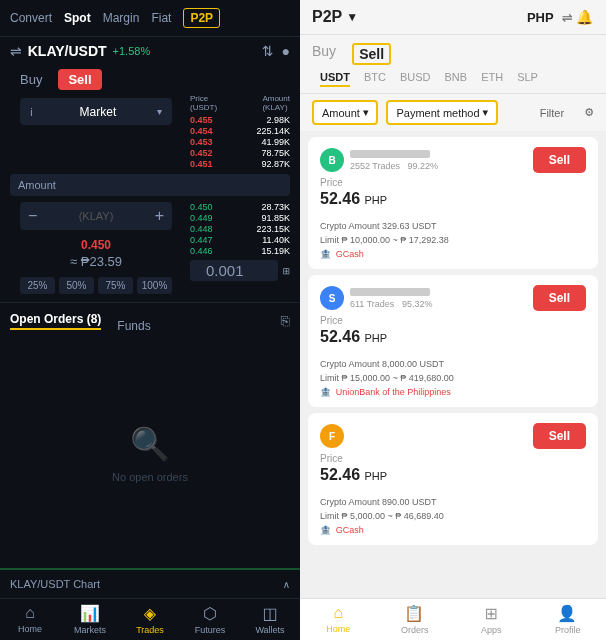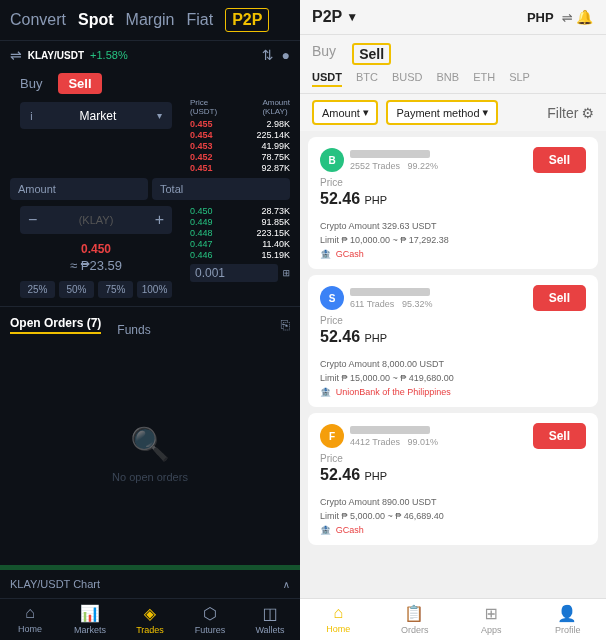--- a/index.html
+++ b/index.html
@@ -26,21 +26,21 @@
     
     .top-nav {
       display: flex;
       align-items: center;
       padding: 8px 10px;
       gap: 12px;
       background: #0d1117;
       border-bottom: 1px solid #1e2530;
     }
     .nav-item {
-      font-size: 16px;
+      font-size: 12px;
       color: #8a9ab5;
       cursor: pointer;
     }
     .nav-item.active {
       color: #fff;
       font-weight: 600;
     }
     .nav-item.p2p {
       color: #f0c000;
       border: 1.5px solid #f0c000;
@@ -54,21 +54,21 @@
       display: flex;
       align-items: center;
       padding: 6px 10px;
       gap: 6px;
     }
     .ticker-icon {
       font-size: 14px;
       color: #8a9ab5;
     }
     .ticker-pair {
-      font-size: 10px;
+      font-size: 14px;
       font-weight: 700;
       color: #fff;
     }
     .ticker-change {
       font-size: 11px;
       color: #26c281;
     }
     .ticker-icons {
       margin-left: auto;
       display: flex;
@@ -292,21 +292,21 @@
       margin-bottom: 8px;
       opacity: 0.4;
     }
 
     
     .chart-bar {
       display: flex;
       align-items: center;
       justify-content: space-between;
       padding: 8px 10px;
-      border-top: 5px solid #14532d;
+      border-top: 2px solid #14532d;
       background: #0d1117;
       font-size: 11px;
       color: #8a9ab5;
     }
     .chart-chevron {
       font-size: 10px;
     }
 
     
     .bottom-nav {
@@ -394,21 +394,21 @@
       font-weight: 700;
       border-bottom: 2px solid #f0c000;
     }
     .right-bs-tab.active.sell-tab {
       border-bottom: 2px solid #f0c000;
     }
 
     
     .crypto-tabs {
       display: flex;
-      padding: 6px 12px;
+      padding: 6px 20px;
       gap: 14px;
       background: #f5f5f5;
       border-bottom: 1px solid #e0e0e0;
     }
     .crypto-tab {
       font-size: 11px;
       color: #999;
       cursor: pointer;
     }
     .crypto-tab.active {
@@ -433,25 +433,25 @@
       padding: 4px 8px;
       font-size: 11px;
       color: #222;
       display: flex;
       align-items: center;
       gap: 3px;
       cursor: pointer;
     }
     .filter-btn-right {
       margin-left: auto;
-      font-size: 14px;
+      font-size: 11px;
       color: #666;
       display: flex;
       align-items: center;
-      gap: 3px;
+      gap: 20px;
       cursor: pointer;
     }
 
     
     .p2p-listings {
       flex: 1;
       overflow-y: auto;
       background: #f0f0f0;
     }
 
@@ -628,21 +628,20 @@
       </div>
       <div class="ob-row">
         <span class="ob-red">0.451</span>
         <span class="ob-white">92.87K</span>
       </div>
     </div>
   </div>
 
   <div class="amount-total-row">
     <div class="amount-box">Amount</div>
-    <div class="total-box">Total</div>
   </div>
 
   <div style="display:flex; gap:8px; padding: 0 10px; align-items:flex-start;">
     <div style="flex:1;">
 
       <div class="amount-input-row">
         <span class="minus-btn">−</span>
         <span class="amount-placeholder">(KLAY)</span>
         <span class="plus-btn">+</span>
       </div>
@@ -678,28 +677,28 @@
       <div class="ob-row">
         <span class="ob-green">0.447</span>
         <span class="ob-white">11.40K</span>
       </div>
       <div class="ob-row">
         <span class="ob-green">0.446</span>
         <span class="ob-white">15.19K</span>
       </div>
 
       <div style="display:flex; align-items:center; margin-top:4px; gap:4px;">
-        <div style="background:#1a2130; border-radius:3px; padding:2px 5px; font-size:12px; color:#8a9ab5; flex:1;">0.001</div>
+        <div style="background:#1a2130; border-radius:3px; padding:2px 16px; font-size:15px; color:#8a9ab5; flex:1;">0.001</div>
         <span style="font-size:9px; color:#8a9ab5;">⊞</span>
       </div>
     </div>
   </div>
 
   <div class="open-orders-row">
-    <span class="open-orders-tab">Open Orders (7)</span>
+    <span class="open-orders-tab">Open Orders (8)</span>
     <span class="funds-tab">Funds</span>
     <span class="copy-icon">⎘</span>
   </div>
 
   <div class="empty-orders">
     <div class="empty-icon">🔍</div>
     <span>No open orders</span>
   </div>
 
   <div class="chart-bar">
@@ -831,27 +830,20 @@
       <div class="p2p-payment-method">
         <span class="payment-icon">🏦</span>
         <span>UnionBank of the Philippines</span>
       </div>
     </div>
 
     <div class="p2p-card">
       <div class="p2p-card-header">
         <div class="seller-info">
           <div class="seller-avatar orange">F</div>
-          <div>
-            <div style="background:#ccc; width:80px; height:8px; border-radius:2px; margin-bottom:3px;"></div>
-            <div class="seller-stats">
-              <span>4412 Trades</span> &nbsp;
-              <span>99.01%</span>
-            </div>
-          </div>
         </div>
         <div class="sell-action-btn">Sell</div>
       </div>
       <div class="p2p-price-row">Price</div>
       <div>
         <span class="p2p-price-value">52.46</span>
         <span class="p2p-price-currency">PHP</span>
       </div>
       <div class="p2p-details">
         <span>Crypto Amount</span> <span>890.00 USDT</span><br>

